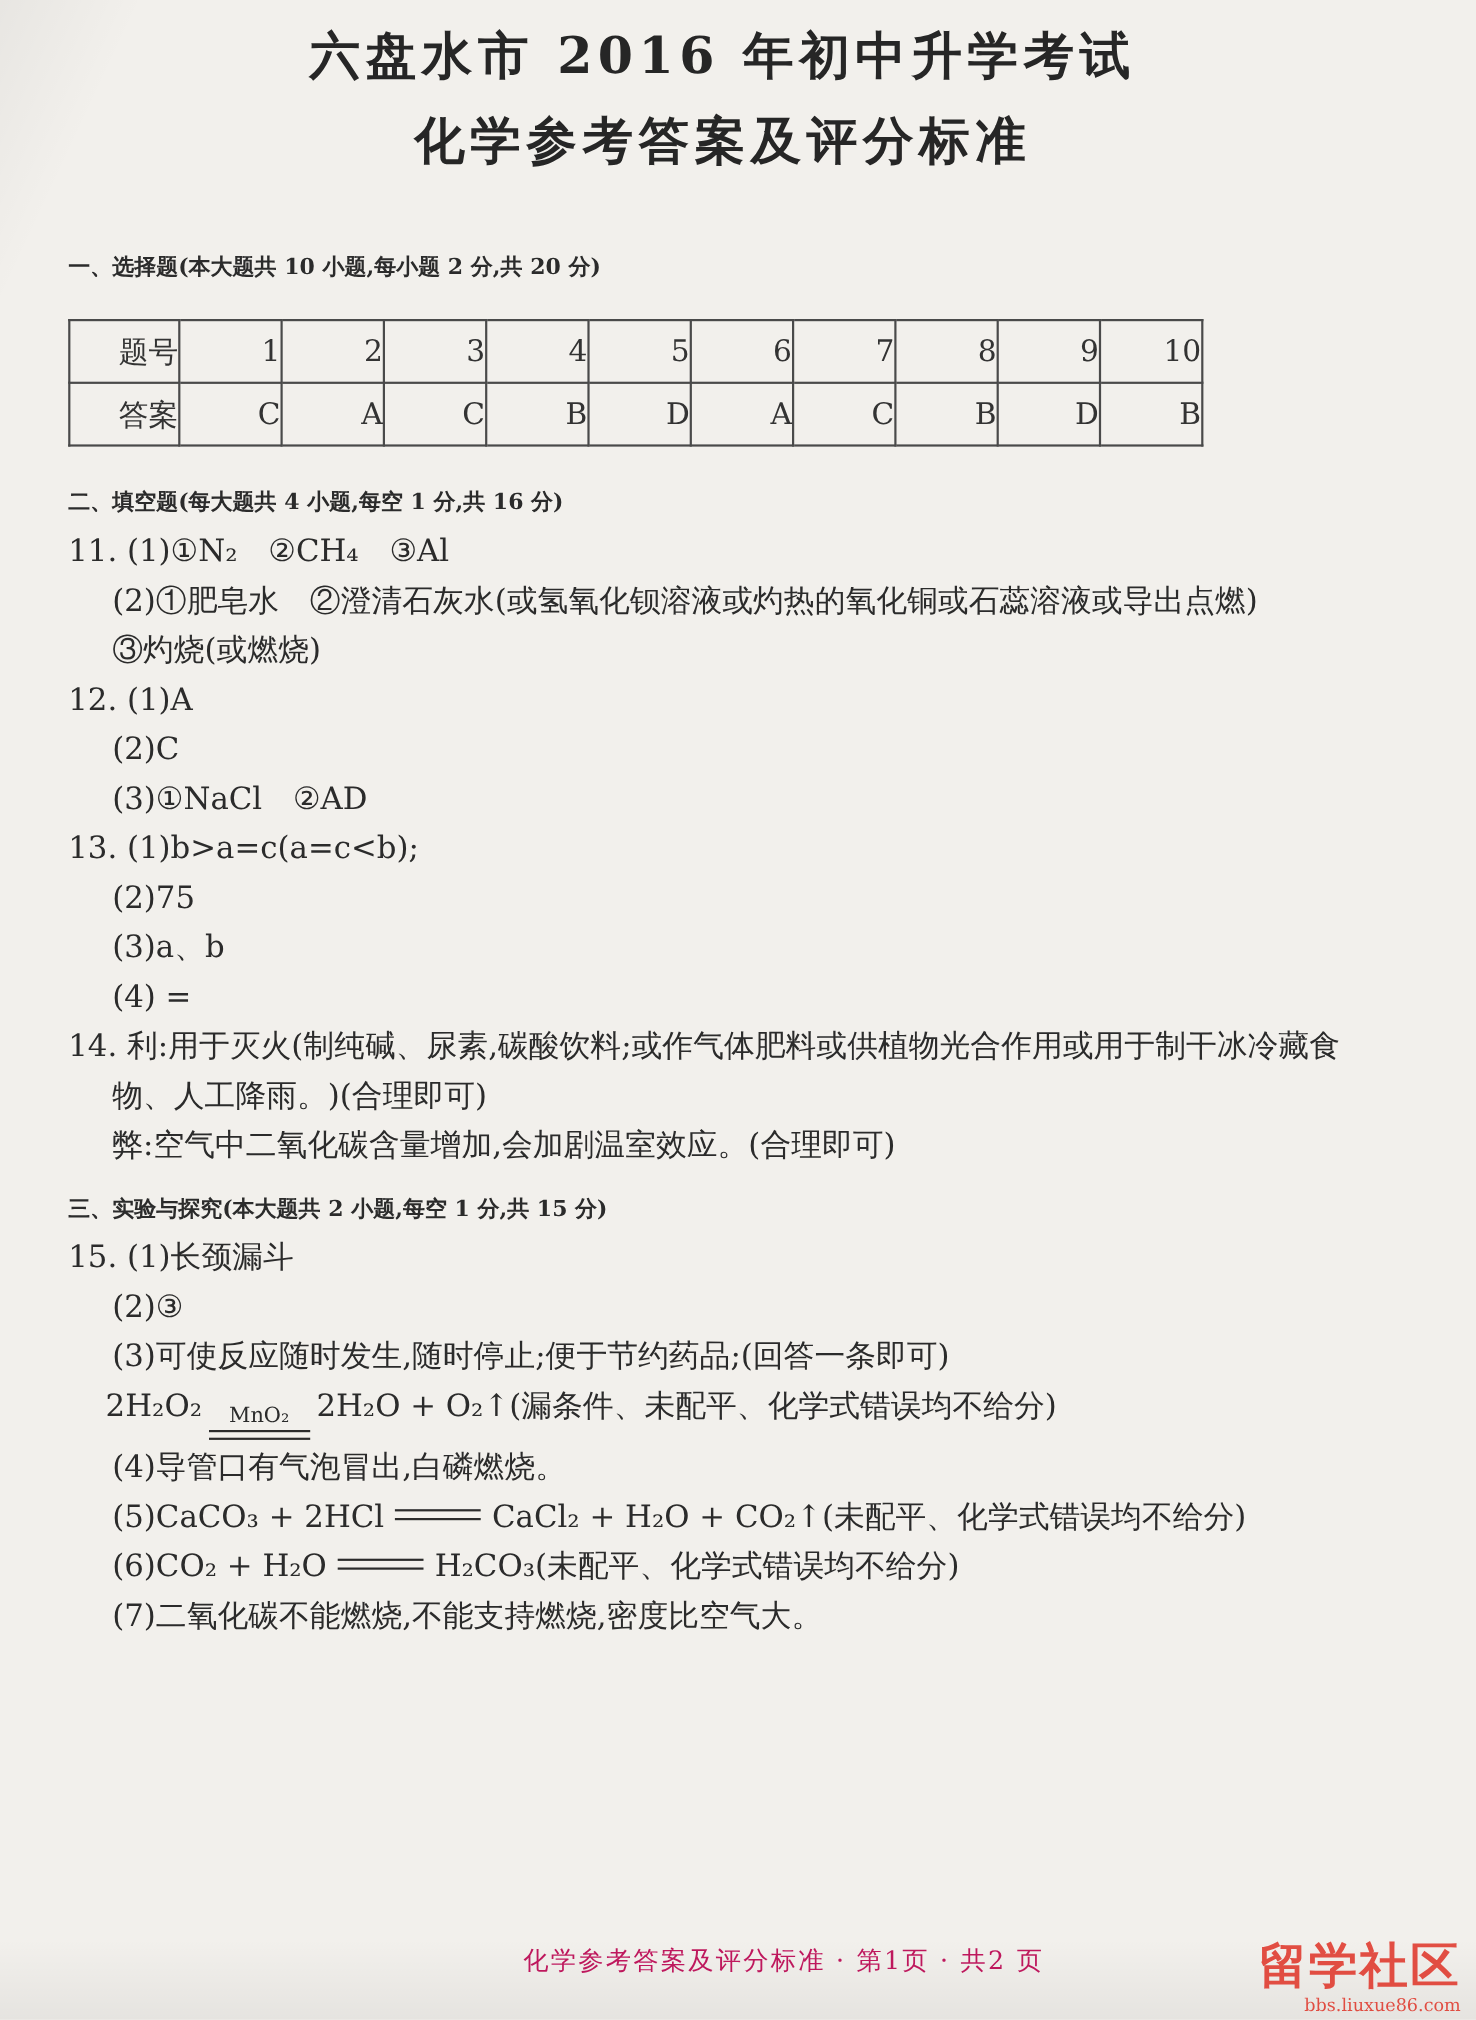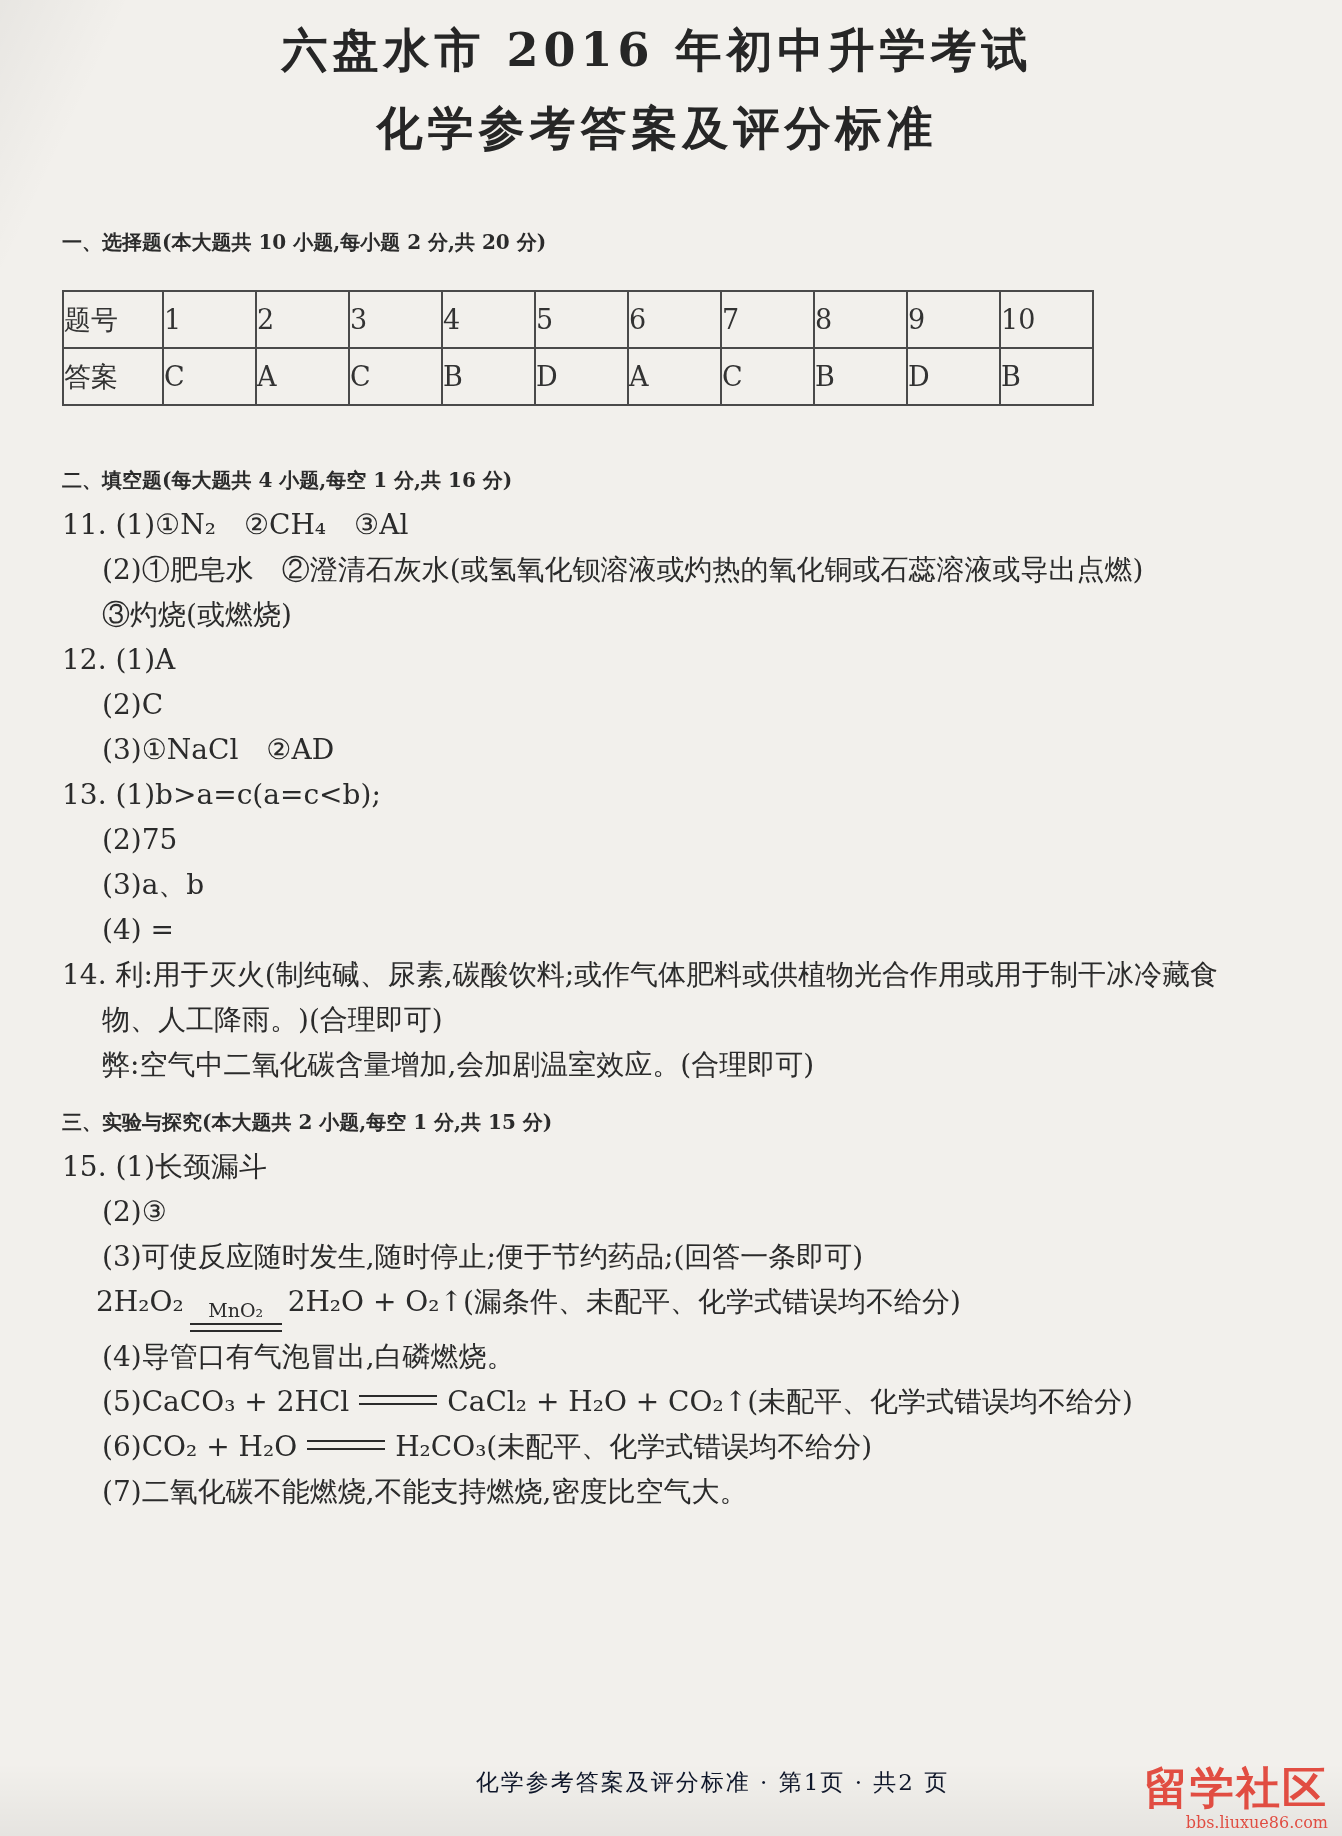--- a/index.html
+++ b/index.html
@@ -28,34 +28,34 @@
   }
   .title2 { margin-top: 18px; }
 
   .sec-heading {
     font-size: 20px;
     line-height: 40px;
     font-weight: bold;
     color: #2b2b2b;
   }
   .sec1-heading { margin-top: 64px; }
-  .sec2-heading { margin-top: 54px; }
+  .sec2-heading { margin-top: 30px; }
   .sec3-heading { margin-top: 17px; }
 
   table.answers {
     margin-top: 28px;
     width: 1032px;
     border-collapse: collapse;
     table-layout: fixed;
     background: transparent;
   }
   table.answers td {
     border: 2px solid #4a4a4a;
     height: 57px;
-    text-align: left;
+    text-align: right;
     vertical-align: middle;
     font-size: 27px;
     color: #333;
   }
   table.answers td.label-cell { width: 100px; }
 
   .line {
     font-size: 28px;
     line-height: 40px;
     margin-top: 5px;
@@ -91,21 +91,21 @@
   }
 
   .footer-line {
     position: absolute;
     bottom: 38px;
     left: 0;
     width: 100%;
     text-align: center;
     padding-left: 83px;
     font-size: 23px;
-    color: #0f172a;
+    color: #be185d;
     letter-spacing: 2px;
   }
 
   .watermark {
     position: absolute;
     right: 14px;
     bottom: 4px;
     text-align: right;
     color: #e0382c;
     opacity: 0.88;

